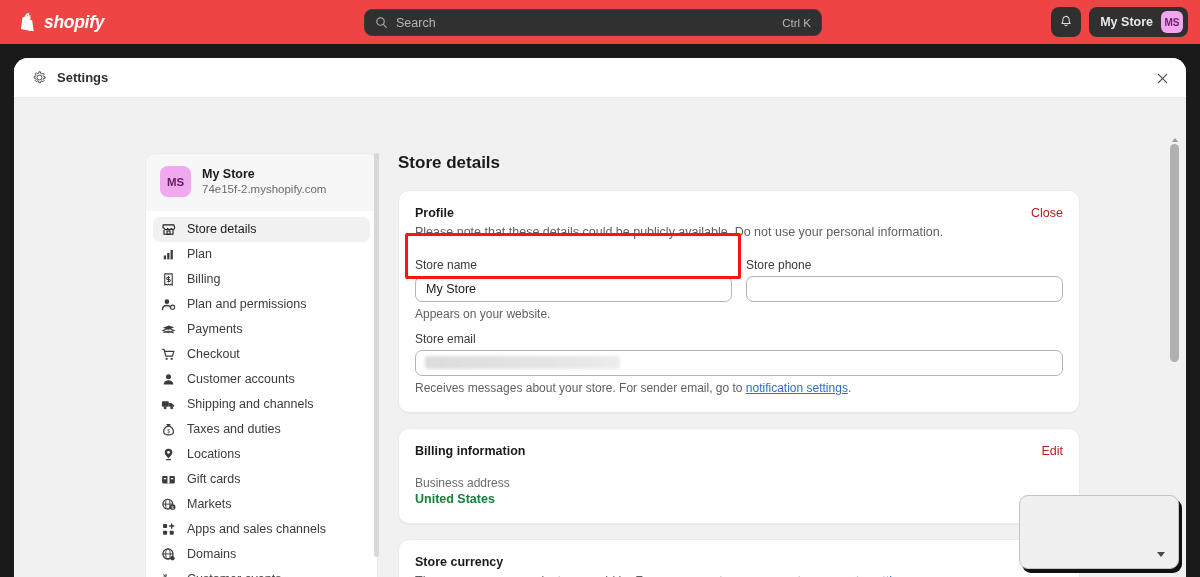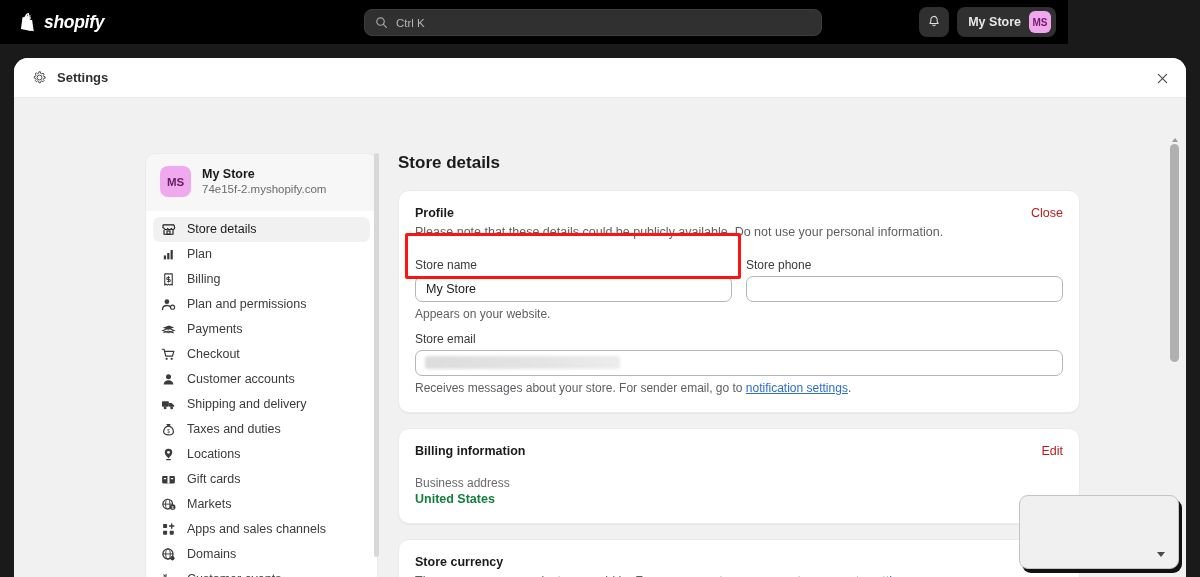--- a/index.html
+++ b/index.html
@@ -6,22 +6,22 @@
   html, body {
     width: 1200px; height: 577px;
     overflow: hidden;
     font-family: "Liberation Sans", sans-serif;
     background: #1a1a1a;
   }
 
   
   .topbar {
     position: absolute; top: 0; left: 0;
-    width: 1068px; height: 44px;
-    background: #000000;
+    width: 1200px; height: 44px;
+    background: #ef4444;
     display: flex; align-items: center;
   }
   .brand {
     display: flex; align-items: center; gap: 7px;
     margin-left: 18px;
   }
   .brand-glyph { width: 19px; height: 21px; display: block; }
   .brand-word {
     color: #ffffff; font-size: 17.5px; font-weight: 700;
     font-style: italic; letter-spacing: -0.3px;
@@ -230,20 +230,21 @@
       <path d="M12.9 1.2c-2.5 0-4 3.3-4.4 5-.7.2-1.6.5-2.2.7-.6.2-.7.2-.8.8C5.4 8.2 3.6 22 3.6 22l12.8 2.4L13.8 1.3c-.3-.1-.6-.1-.9-.1zm-.6 1.7c.4.6.6 1.6.6 2.5l-1.8.5c.3-1.2.9-2.4 1.2-3z" fill="#fff"></path>
     </svg>
     <span class="brand-word">shopify</span>
   </div>
 
   <div class="search-wrap">
     <svg class="search-icon" width="13" height="13" viewBox="0 0 16 16">
       <circle cx="6.8" cy="6.8" r="4.6" fill="none" stroke="#cfcfcf" stroke-width="1.5"></circle>
       <line x1="10.3" y1="10.3" x2="14" y2="14" stroke="#cfcfcf" stroke-width="1.5" stroke-linecap="round"></line>
     </svg>
+    <span class="search-text">Search</span>
     <span class="search-kbd">Ctrl K</span>
   </div>
 
   <div class="top-right">
     <div class="bell-btn">
       <svg width="14" height="14" viewBox="0 0 16 16">
         <path d="M8 1.6a3.6 3.6 0 0 0-3.6 3.6v2.3L3.3 9.6h9.4l-1.1-2.1V5.2A3.6 3.6 0 0 0 8 1.6z" fill="none" stroke="#e0e0e0" stroke-width="1.2" stroke-linejoin="round"></path>
         <path d="M6.6 11.3a1.5 1.5 0 0 0 2.8 0" fill="none" stroke="#e0e0e0" stroke-width="1.2" stroke-linecap="round"></path>
       </svg>
     </div>
@@ -346,21 +347,21 @@
           <span>Customer accounts</span>
         </div>
 
         <div class="nav-item">
           <svg class="nav-ico" viewBox="0 0 16 16">
             <rect x="1" y="4.4" width="7.4" height="6" rx="1" fill="#3b3b3b"></rect>
             <path d="M8.6 6.4h2.8l2.6 2.6v1.4H8.6z" fill="#3b3b3b"></path>
             <circle cx="4.4" cy="11.6" r="1.5" fill="#3b3b3b"></circle>
             <circle cx="11.4" cy="11.6" r="1.5" fill="#3b3b3b"></circle>
           </svg>
-          <span>Shipping and delivery</span>
+          <span>Shipping and channels</span>
         </div>
 
         <div class="nav-item">
           <svg class="nav-ico" viewBox="0 0 16 16">
             <path d="M5.6 2.2h4.8L9 4.4H7z" fill="#3b3b3b"></path>
             <path d="M8 4.4c3 0 5.2 3.2 5.2 6 0 2.1-2.2 3.4-5.2 3.4S2.8 12.5 2.8 10.4c0-2.8 2.2-6 5.2-6z" fill="none" stroke="#3b3b3b" stroke-width="1.3"></path>
             <text x="8" y="11.6" font-size="5.2" fill="#3b3b3b" text-anchor="middle" font-family="Liberation Sans, sans-serif">$</text>
           </svg>
           <span>Taxes and duties</span>
         </div>

